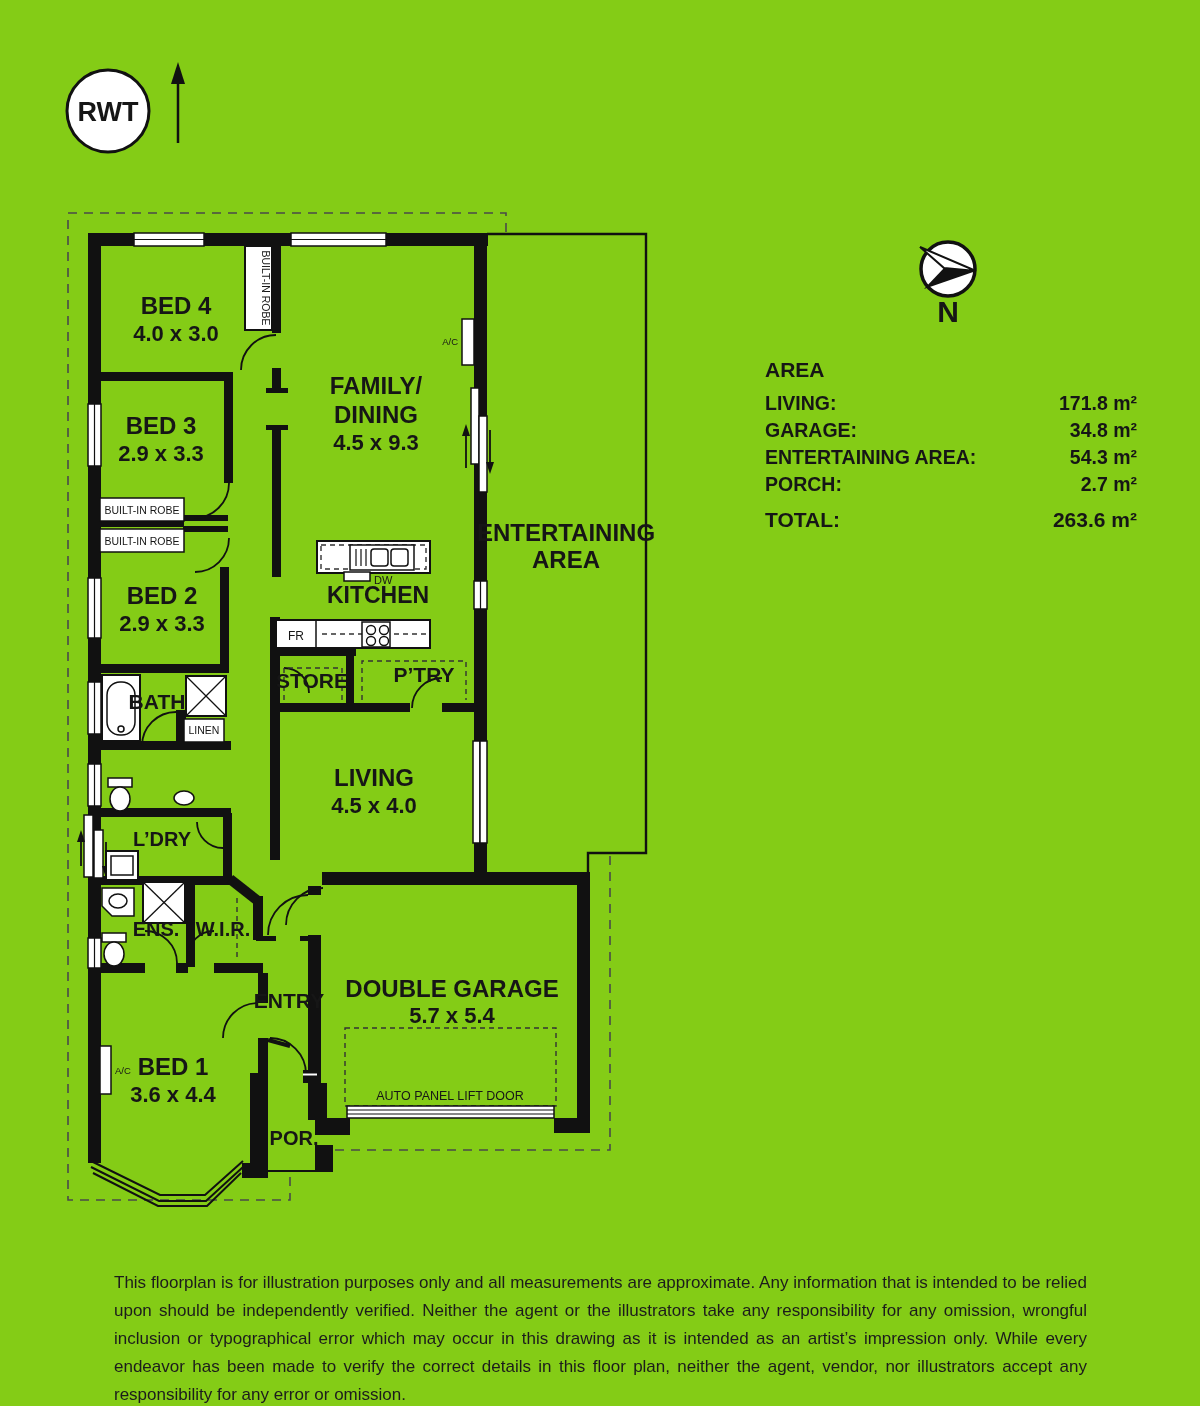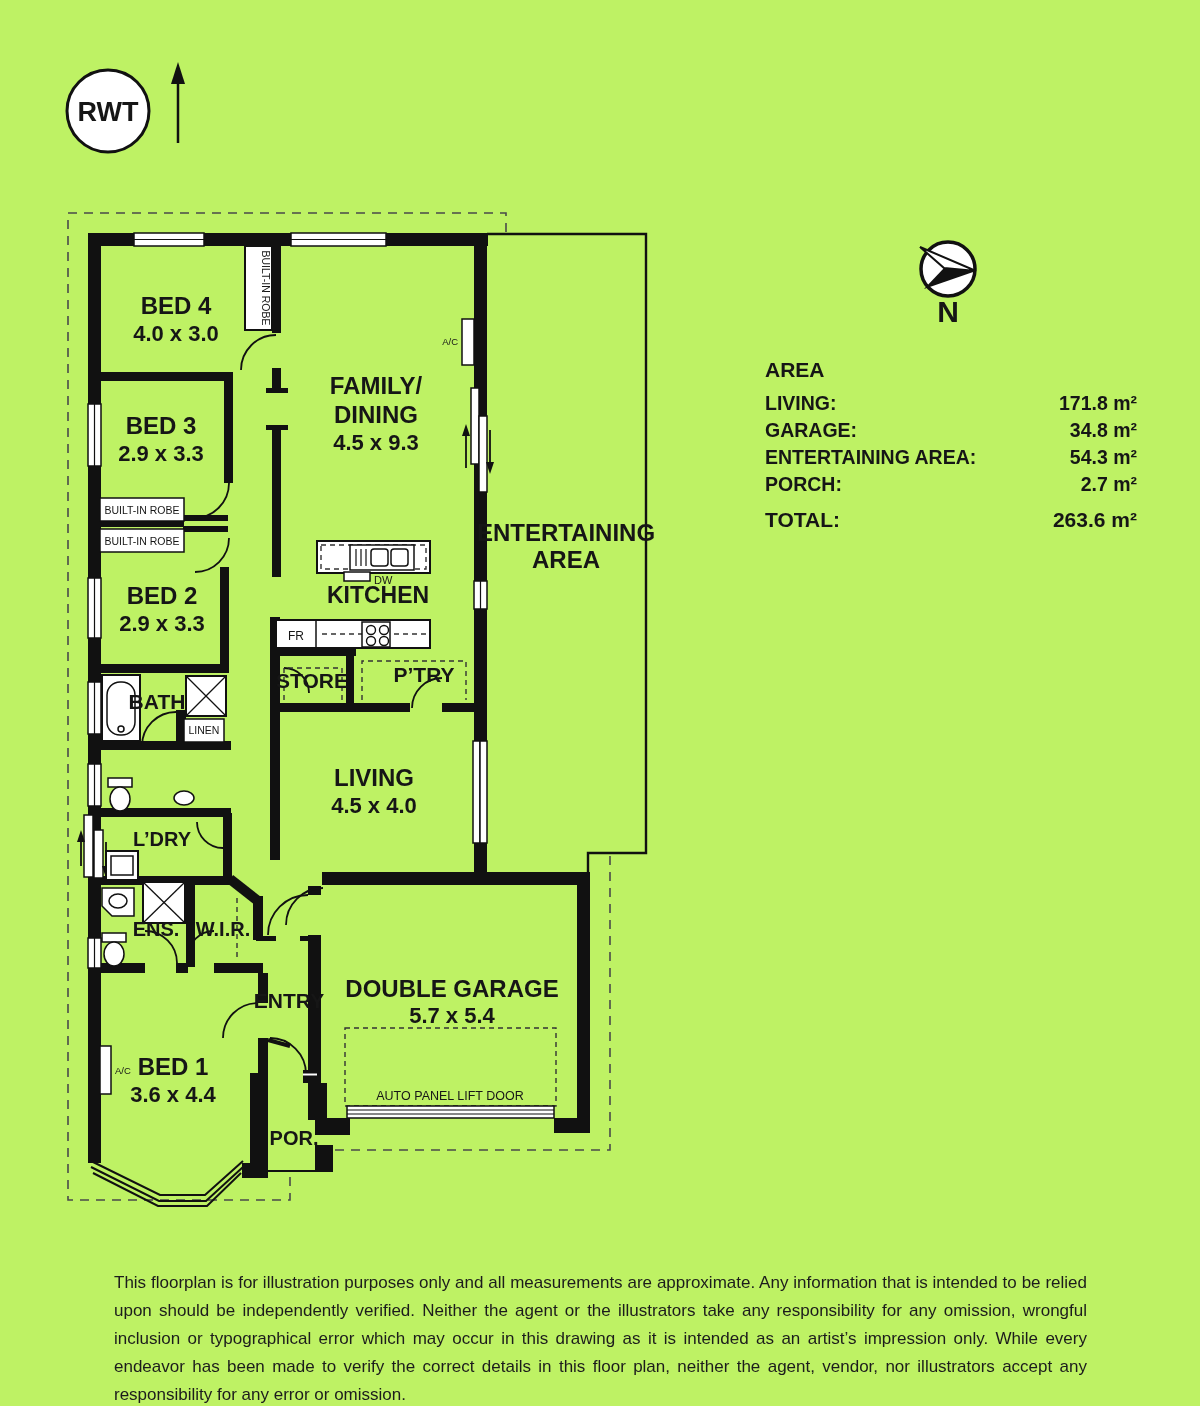--- a/index.html
+++ b/index.html
@@ -1,16 +1,16 @@
 <!DOCTYPE html>
 <html><head>
 <meta charset="utf-8">
 <style>
   html,body{margin:0;padding:0;background:#fff;}
-  .canvas{position:relative;width:1200px;height:1406px;background:#bef264;font-family:"Liberation Sans",sans-serif;}
+  .canvas{position:relative;width:1200px;height:1406px;background:#84cc16;font-family:"Liberation Sans",sans-serif;}
   svg{position:absolute;left:0;top:0;}
   svg text{font-family:"Liberation Sans",sans-serif;fill:#161616;}
   .wall{fill:#111;}
   .win{fill:#fff;stroke:#111;stroke-width:1.5;}
   .winline{stroke:#111;stroke-width:1.2;}
   .arc{fill:none;stroke:#111;stroke-width:1.8;}
   .thin{fill:none;stroke:#111;stroke-width:2.4;}
   .thin2{fill:none;stroke:#111;stroke-width:2;}
   .dash{fill:none;stroke:#4a4a4a;stroke-width:1.6;stroke-dasharray:9 7;}
   .dashsm{fill:none;stroke:#333;stroke-width:1.4;stroke-dasharray:5 4;}

